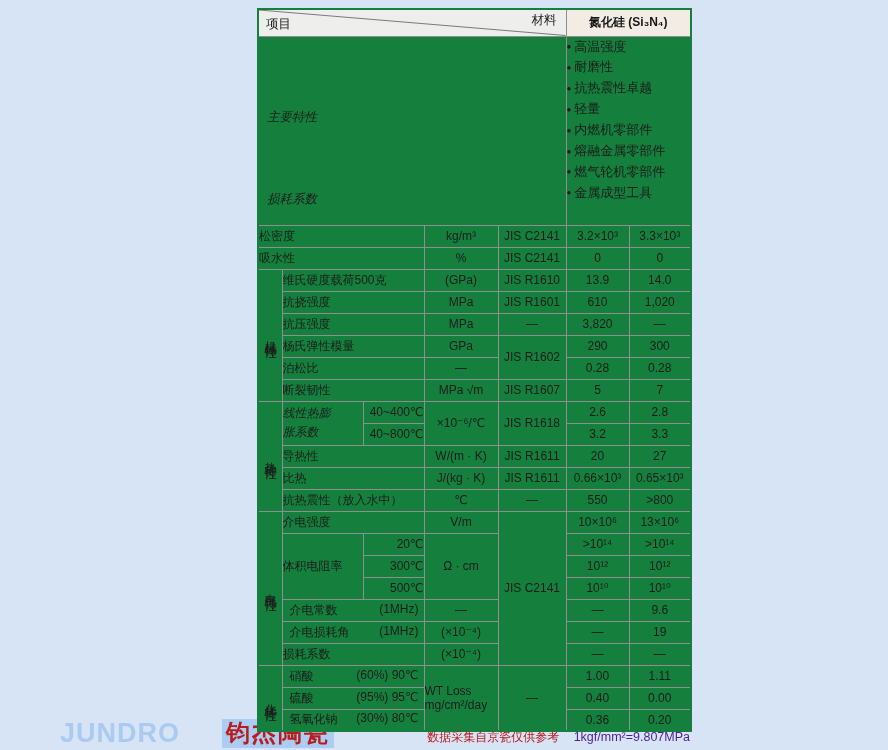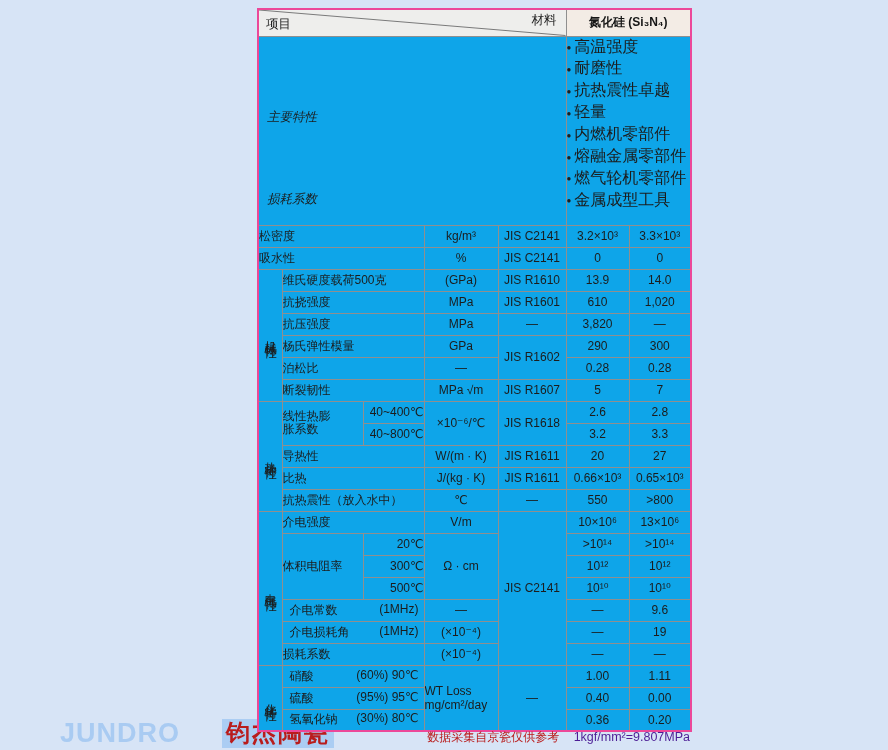--- a/index.html
+++ b/index.html
@@ -7,21 +7,21 @@
   body {
     width:888px; height:750px; position:relative; overflow:hidden;
     background:#d7e4f6;
     font-family:"Liberation Sans","DejaVu Sans",sans-serif;
     color:#1c1c1c;
   }
   
   table.spec {
     position:absolute; left:257px; top:8px; width:433px;
     border-collapse:collapse; table-layout:fixed;
-    background:#0ea5e9; border:2px solid #ec4899;
+    background:#15803d; border:2px solid #15803d;
   }
   table.spec td { border:1px solid #8f8f8f; padding:0; font-size:12px; overflow:hidden; }
   tr.r-data { height:22px; }
   tr.r-head { height:27px; }
   tr.r-over { height:189px; }
 
   td.diag-cell { position:relative; background:#eeeeec; }
   td.diag-cell svg { position:absolute; inset:0; width:100%; height:100%; }
   .diag-item { position:absolute; left:7px; bottom:3px; font-size:12.5px; }
   .diag-material { position:absolute; right:9px; top:2px; font-size:12.5px; }
@@ -29,29 +29,29 @@
   td.mat-cell {
     background:#f3ece5; text-align:center;
     font-size:13px; font-weight:bold; color:#161616;
   }
 
   td.over-left { position:relative; vertical-align:top;font-style:italic; }
   .over-label-1 { position:absolute; left:8px; top:72px; font-size:12.5px; }
   .over-label-2 { position:absolute; left:8px; top:154px; font-size:12.5px; }
   td.over-right { vertical-align:top; padding:10px 0 0 7px; }
   td.over-right ul { list-style:none; margin:0; padding:0; }
-  td.over-right li { font-size:16px; line-height:20.4px; white-space:nowrap; }
+  td.over-right li { font-size:13px; line-height:20.4px; white-space:nowrap; }
   td.over-right li::before { content:"\25CF"; font-size:8px; margin-right:3px; vertical-align:1.5px; }
 
   td.sect {
     writing-mode:vertical-rl; text-orientation:upright;
     text-align:center; font-size:12px; letter-spacing:2px; padding:0;
   }
   td.name { text-align:left; padding-left:7px; white-space:nowrap; }
-  td.name-wrap { text-align:left; padding-left:7px; white-space:pre-line; line-height:13px; }
+  td.name-wrap { text-align:left; padding-left:7px; white-space:pre-line; line-height:19px;font-style:italic; }
   td.cond { text-align:right; padding-right:4px; white-space:nowrap; }
   td.unit { text-align:center; font-size:13px; white-space:nowrap; }
   td.unit-small { text-align:left; font-size:12px; padding-left:4px; line-height:14px; white-space:nowrap; }
   td.jis { text-align:center; font-size:12px; white-space:nowrap;margin-left:14px; }
   td.val { text-align:center; font-size:11px; white-space:nowrap; }
   .split { display:flex; justify-content:space-between; align-items:flex-start; padding:0 5px 0 7px; }
 
   
   .footer {
     position:absolute; left:257px; top:727px; width:433px;

